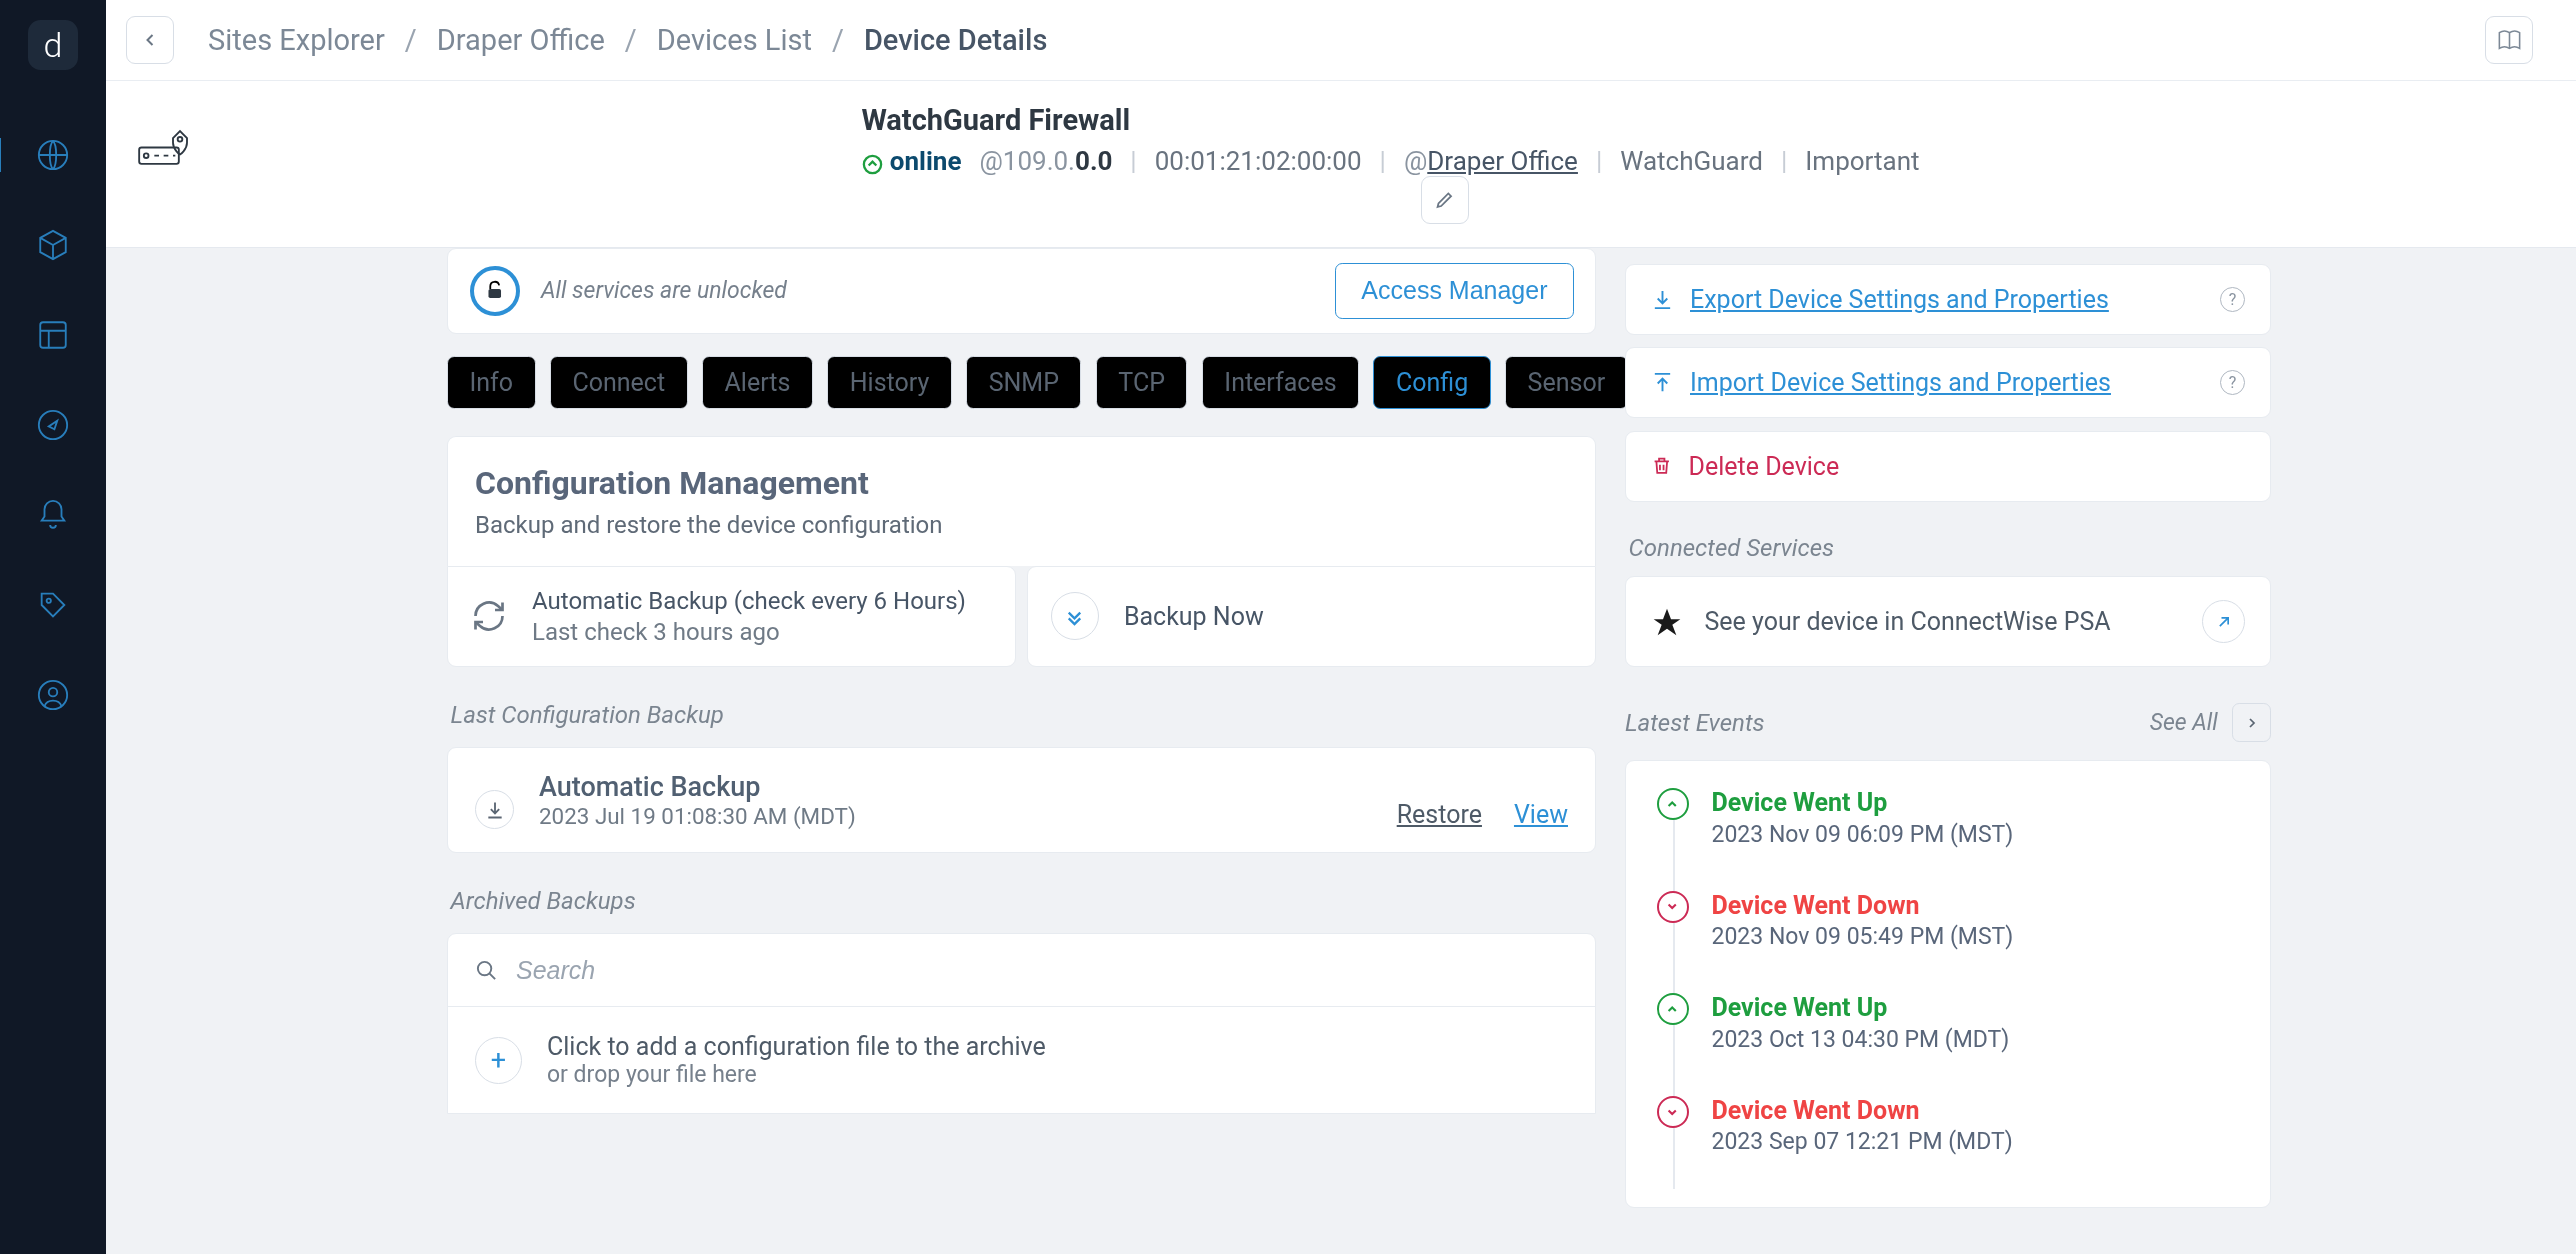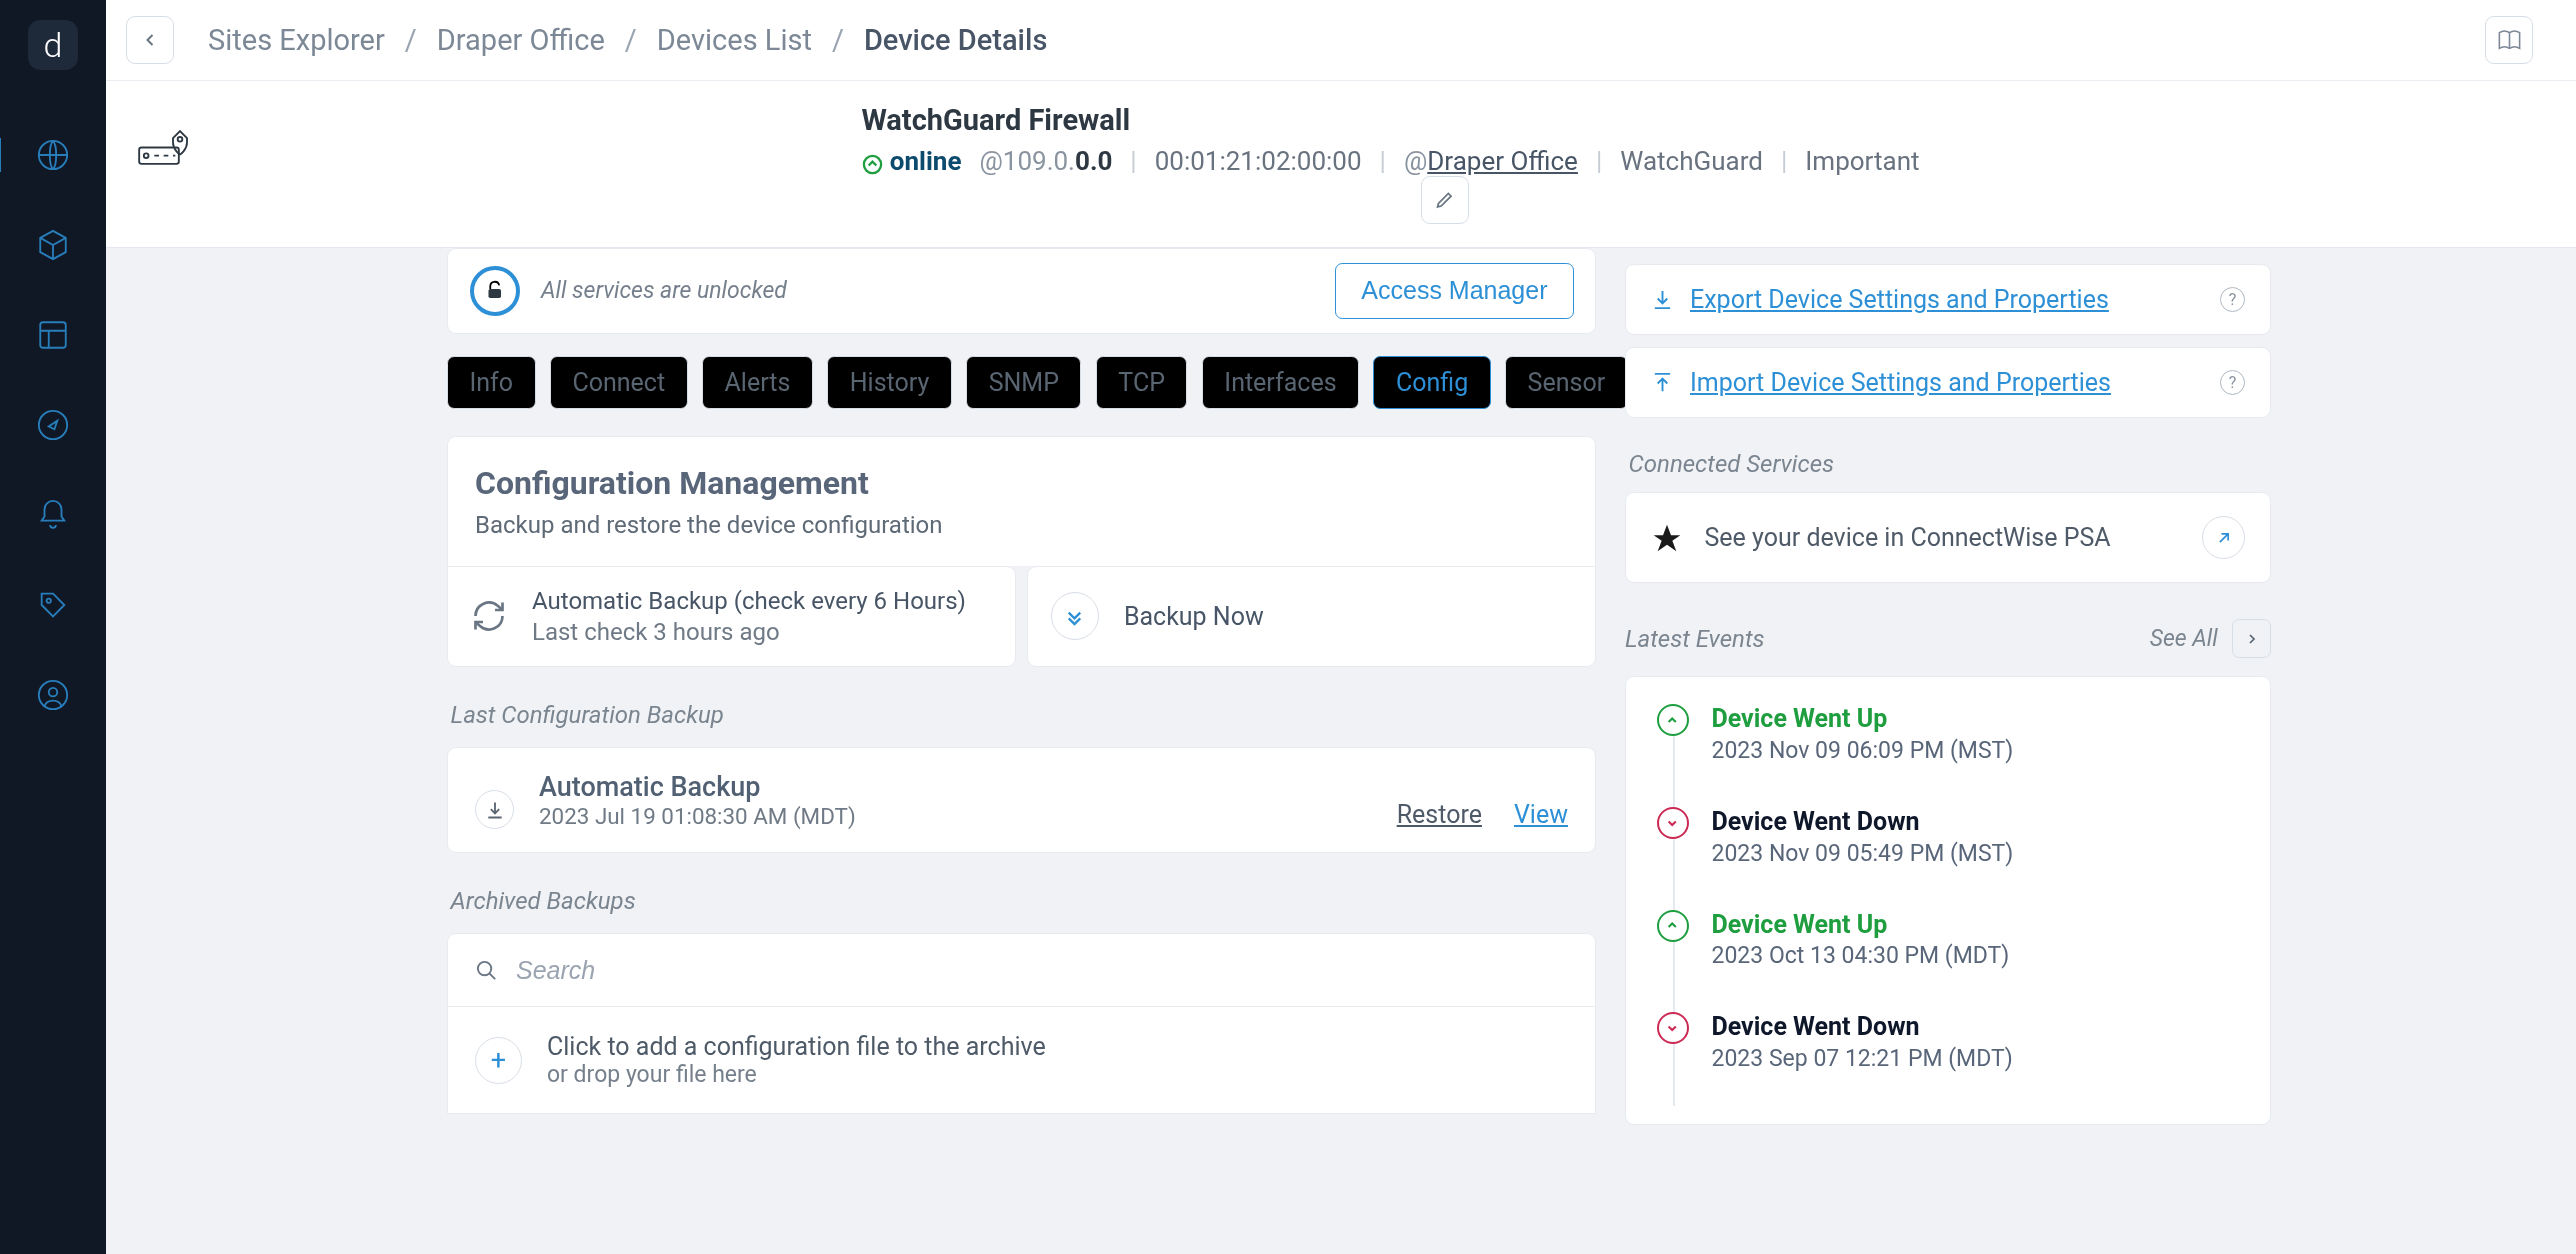--- a/index.html
+++ b/index.html
@@ -211,21 +211,21 @@
 .ev-dot {
   width: 32px; height: 32px; border-radius: 50%;
   border: 2.7px solid; background:#fff; display:flex;align-items:center;justify-content:center;
   z-index:1;
 }
 .ev-dot.up { border-color: #1e9e3f;}
 .ev-dot.down { border-color: #cc2a55;}
 .ev-dot svg { width: 14.4px; height: 14.4px;}
 .ev-text .e1 { font-size: 25px; font-weight: 700;}
 .ev-text .e1.up { color:#1e9e3f;}
-.ev-text .e1.down { color:#0f172a;}
+.ev-text .e1.down { color:#ef4444;}
 .ev-text .e2 { font-size: 23px; color: #59667a; margin-top:3.6px;}
 
 </style>
 </head>
 <body>
 
 <div class="rail">
   <div class="logo">
     <span class="logo-d">d</span>
   </div>
@@ -447,20 +447,28 @@
       </div>
       <div class="card action-item">
         <span class="action-icn">
           <svg width="23" height="23" viewBox="0 0 24 24" fill="none" stroke="currentColor" stroke-width="2">
               <path d="M12 21V9M7 13l5-5 5 5M4 3h16"></path>
             </svg>
         </span>
         <span class="action-link">Import Device Settings and Properties</span>
         <span class="action-help">?</span>
       </div>
+      <div class="card action-item">
+        <span class="action-icn danger">
+          <svg width="21.5" height="21.5" viewBox="0 0 24 24" fill="none" stroke="currentColor" stroke-width="2">
+              <path d="M4 7h16M9 7V4h6v3M6 7l1 13h10l1-13M10 11v6M14 11v6"></path>
+            </svg>
+        </span>
+        <span class="action-link danger">Delete Device</span>
+      </div>
 
       <div class="right-label" style="margin-top:32px;">Connected Services</div>
 
       <div class="card cw-card">
         <span>
           <svg width="32" height="32" viewBox="0 0 24 24" fill="#1a1a1a">
               <path d="M12 2l3 8h7l-6 4 3 8-7-5-7 5 3-8-6-4h7l3-8z"></path>
             </svg>
         </span>
         <span class="cw-text">See your device in ConnectWise PSA</span>

